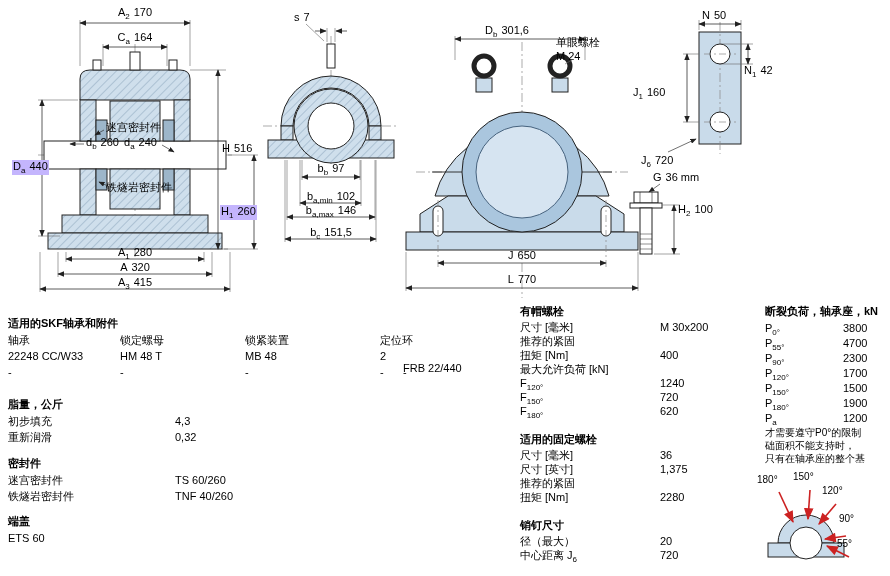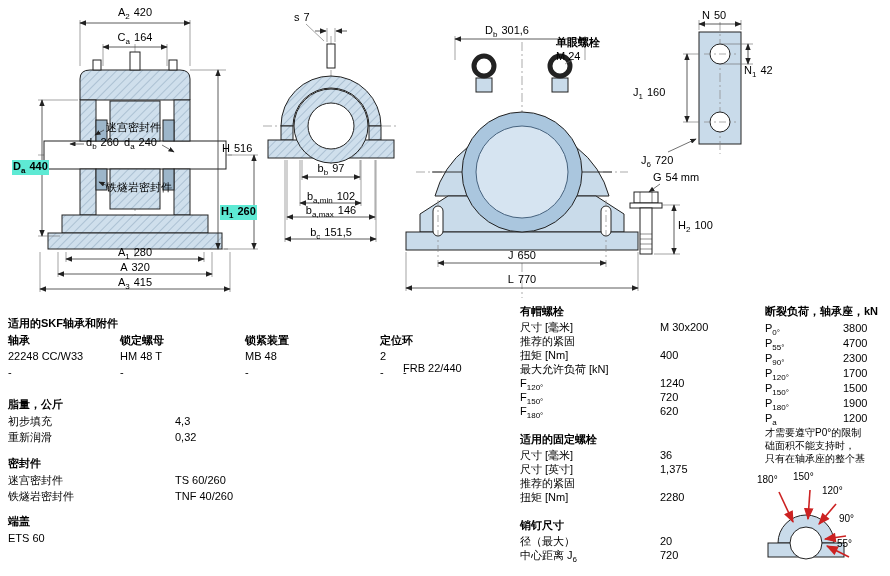--- a/index.html
+++ b/index.html
@@ -4,22 +4,22 @@
 <style>
   html,body{margin:0;padding:0;background:#fff;}
   #page{position:relative;width:890px;height:576px;background:#fff;overflow:hidden;
         font-family:"Liberation Sans","DejaVu Sans",sans-serif;color:#000;}
   svg{display:block;}
   .abs{position:absolute;}
   .dim{position:absolute;font-size:11px;line-height:1.15;white-space:nowrap;}
   .dim sub{font-size:8px;line-height:1;}
   .dim .dv{margin-left:4px;}
   .c{transform:translateX(-50%);}
-  .bgw{background:#5eead4;padding:0 1px;font-weight:bold;}
-  .b{font-weight:bold;}
+  .bgw{background:#c4b5fd;padding:0 1px;}
+  .b{font-weight:normal;}
   .lbl-cn{position:absolute;font-size:11px;white-space:nowrap;line-height:1.15;}
   .sec-title{position:absolute;font-size:11px;font-weight:bold;white-space:nowrap;line-height:1.15;}
   .cell{position:absolute;font-size:11px;white-space:nowrap;line-height:1.15;}
   .row{position:absolute;font-size:11px;white-space:nowrap;line-height:1.15;}
   .row sub{font-size:8px;}
   .row .val{position:absolute;top:0;white-space:nowrap;}
   .left .val{left:167px;}
   .mid .val{left:140px;}
   .right .val{left:78px;}
   .note{position:absolute;font-size:10px;white-space:nowrap;line-height:1.15;}
@@ -195,21 +195,21 @@
       <line x1="721" y1="44" x2="753" y2="44" stroke="#666" stroke-width="0.6"></line>
       <line x1="721" y1="64" x2="753" y2="64" stroke="#666" stroke-width="0.6"></line>
       <line x1="748" y1="44" x2="748" y2="64" stroke="#333" stroke-width="0.8" marker-start="url(#ar)" marker-end="url(#ar)"></line>
 
       <line x1="699" y1="54" x2="683" y2="54" stroke="#666" stroke-width="0.6"></line>
       <line x1="699" y1="122" x2="683" y2="122" stroke="#666" stroke-width="0.6"></line>
       <line x1="687" y1="54" x2="687" y2="122" stroke="#333" stroke-width="0.8" marker-start="url(#ar)" marker-end="url(#ar)"></line>
     </g>
   </svg>
 
-  <div class="dim c" style="left:135px;top:6px"><span>A</span><sub>2</sub><span class="dv">420</span></div>
+  <div class="dim c" style="left:135px;top:6px"><span>A</span><sub>2</sub><span class="dv">170</span></div>
   <div class="dim c" style="left:135px;top:31px"><span>C</span><sub>a</sub><span class="dv">164</span></div>
   <div class="dim bgw" style="left:12px;top:160px"><span>D</span><sub>a</sub><span class="dv">440</span></div>
   <div class="lbl-cn" style="left:106px;top:121px">迷宫密封件</div>
   <div class="dim" style="left:86px;top:136px"><span>d</span><sub>b</sub><span class="dv">260</span></div>
   <div class="dim" style="left:124px;top:136px"><span>d</span><sub>a</sub><span class="dv">240</span></div>
   <div class="lbl-cn" style="left:106px;top:181px">铁燧岩密封件</div>
   <div class="dim" style="left:222px;top:142px"><span>H</span><sub></sub><span class="dv">516</span></div>
   <div class="dim bgw" style="left:220px;top:205px"><span>H</span><sub>1</sub><span class="dv">260</span></div>
   <div class="dim c" style="left:135px;top:246px"><span>A</span><sub>1</sub><span class="dv">280</span></div>
   <div class="dim c" style="left:135px;top:261px"><span>A</span><sub></sub><span class="dv">320</span></div>
@@ -220,22 +220,22 @@
   <div class="dim c" style="left:331px;top:190px"><span>b</span><sub>a,min</sub><span class="dv">102</span></div>
   <div class="dim c" style="left:331px;top:204px"><span>b</span><sub>a,max</sub><span class="dv">146</span></div>
   <div class="dim c" style="left:331px;top:226px"><span>b</span><sub>c</sub><span class="dv">151,5</span></div>
 
   <div class="dim c" style="left:507px;top:24px"><span>D</span><sub>b</sub><span class="dv">301,6</span></div>
   <div class="lbl-cn b" style="left:556px;top:36px">单眼螺栓</div>
   <div class="lbl-cn" style="left:556px;top:50px">M 24</div>
   <div class="dim c" style="left:522px;top:249px"><span>J</span><sub></sub><span class="dv">650</span></div>
   <div class="dim c" style="left:522px;top:273px"><span>L</span><sub></sub><span class="dv">770</span></div>
   <div class="dim" style="left:641px;top:154px"><span>J</span><sub>6</sub><span class="dv">720</span></div>
-  <div class="dim" style="left:653px;top:171px"><span>G</span><sub></sub><span class="dv">54 mm</span></div>
-  <div class="dim" style="left:678px;top:219px"><span>H</span><sub>2</sub><span class="dv">100</span></div>
+  <div class="dim" style="left:653px;top:171px"><span>G</span><sub></sub><span class="dv">36 mm</span></div>
+  <div class="dim" style="left:678px;top:203px"><span>H</span><sub>2</sub><span class="dv">100</span></div>
 
   <div class="dim" style="left:702px;top:9px"><span>N</span><sub></sub><span class="dv">50</span></div>
   <div class="dim" style="left:744px;top:64px"><span>N</span><sub>1</sub><span class="dv">42</span></div>
   <div class="dim" style="left:633px;top:86px"><span>J</span><sub>1</sub><span class="dv">160</span></div>
 
   <div class="sec-title" style="left:8px;top:317px">适用的SKF轴承和附件</div>
   <div class="cell b" style="left:8px;top:334px">轴承</div>
   <div class="cell b" style="left:120px;top:334px">锁定螺母</div>
   <div class="cell b" style="left:245px;top:334px">锁紧装置</div>
   <div class="cell b" style="left:380px;top:334px">定位环</div>

